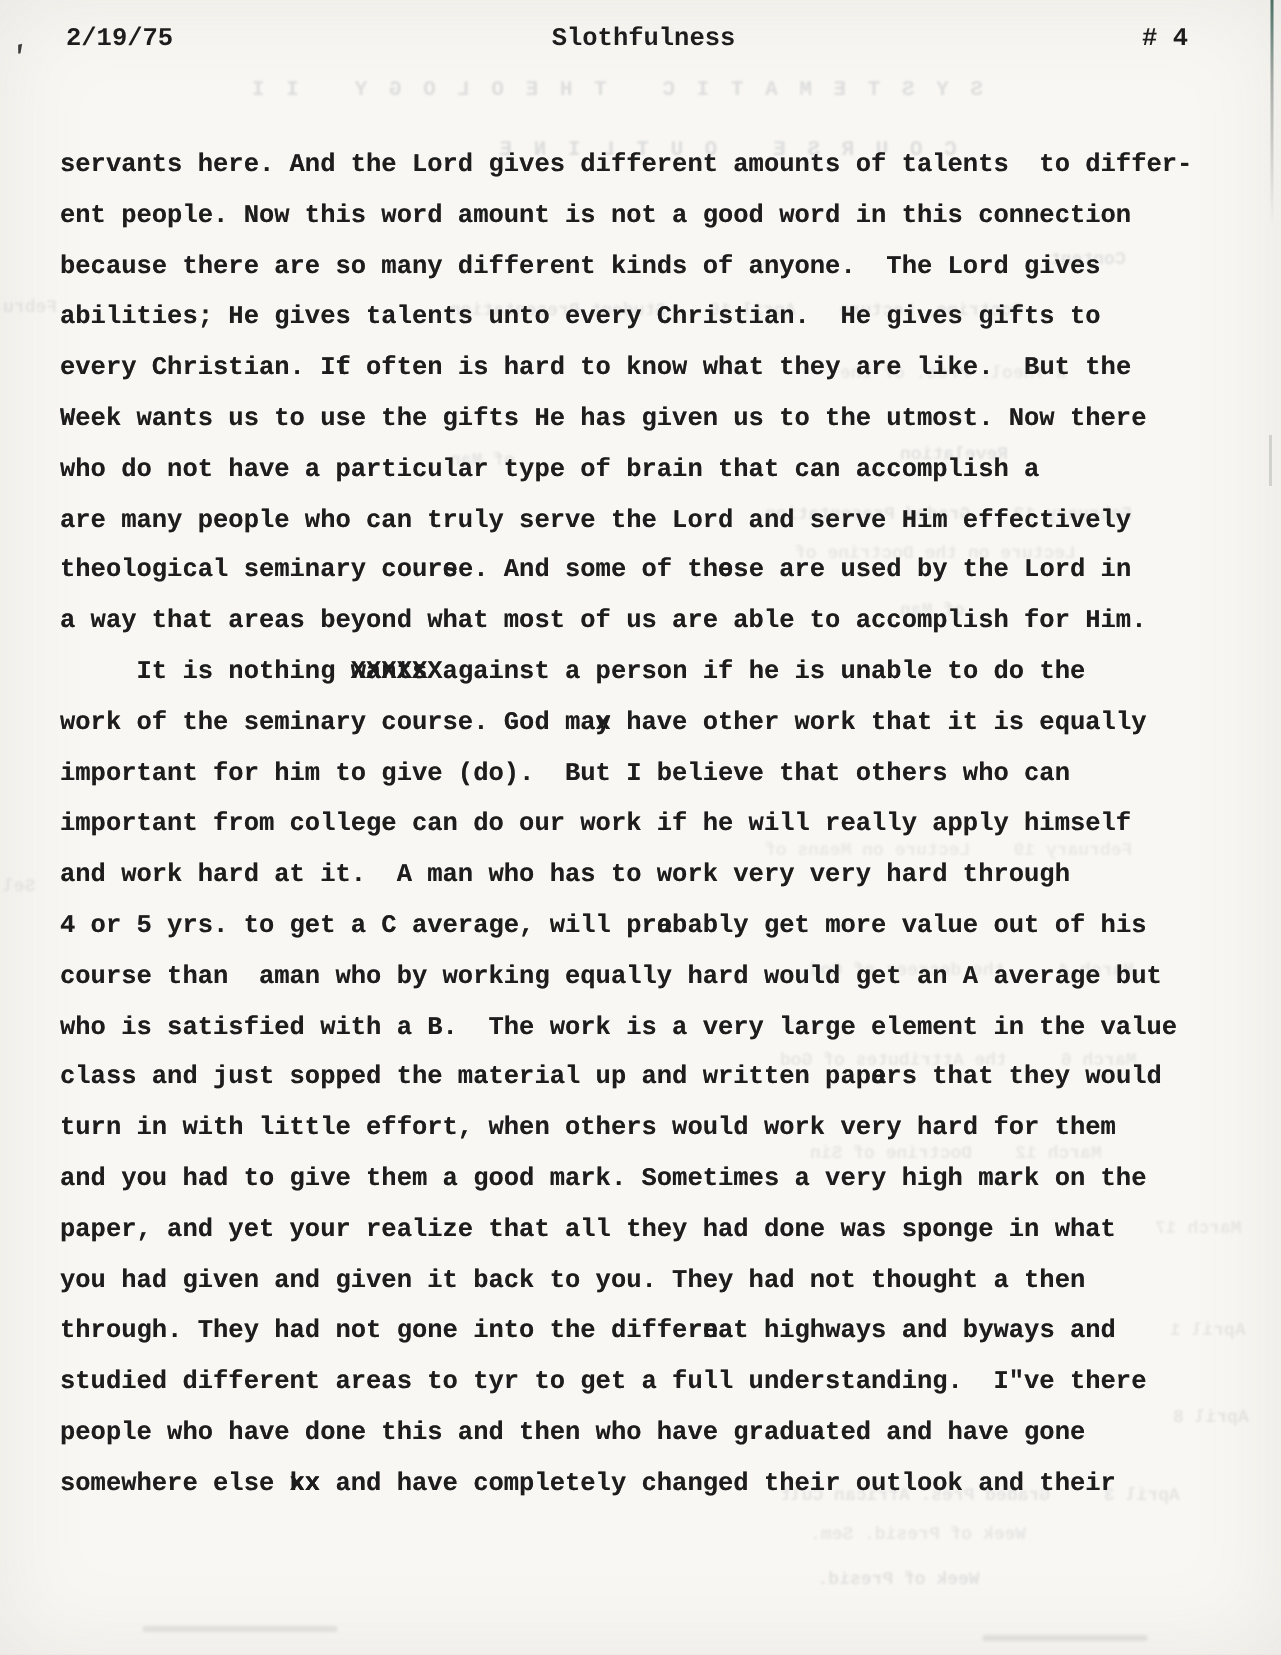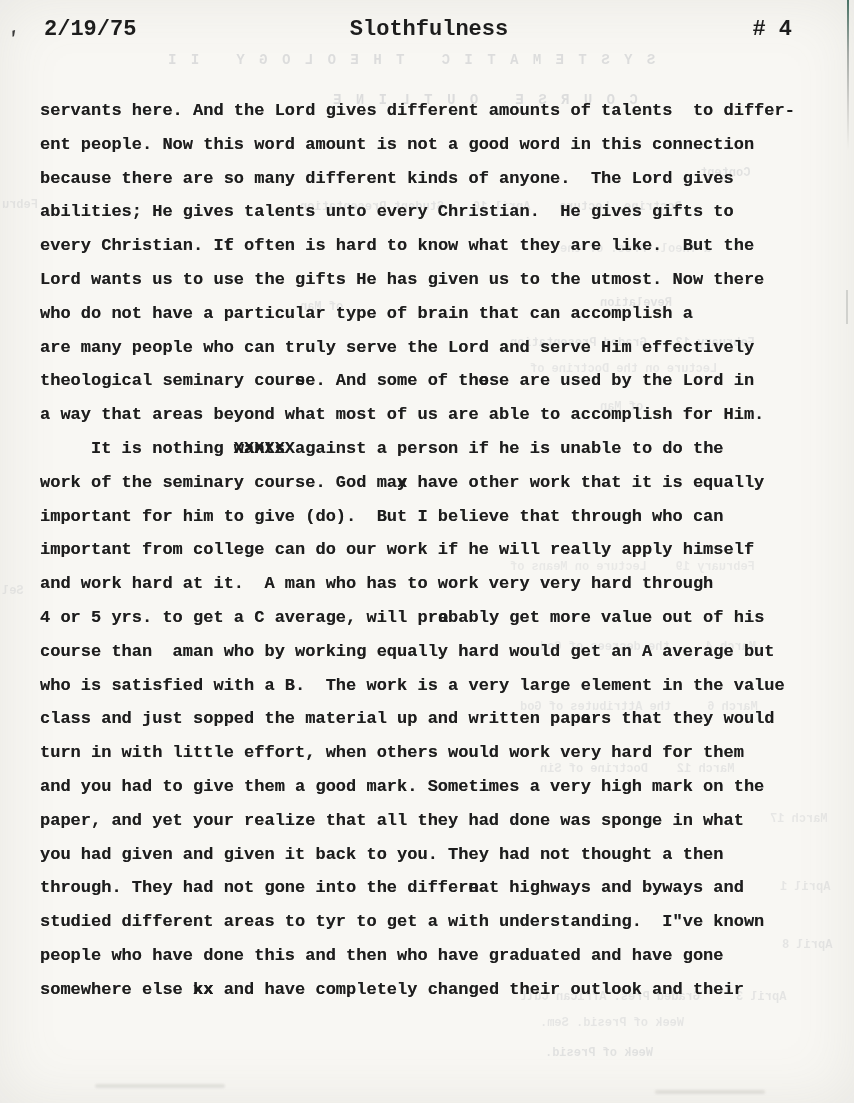--- a/index.html
+++ b/index.html
@@ -6,21 +6,21 @@
   .page{
     position:relative;
     width:854px;height:1103px;
     background:#f8f7f3;
     overflow:hidden;
     font-family:"Liberation Mono","DejaVu Sans Mono",monospace;
     color:#1d1d1d;
     box-shadow:inset 0 0 60px rgba(120,120,115,0.12);
   }
   
-  .hdr{position:absolute;top:17px;left:0;width:100%;height:24px;font-size:22px;font-weight:700;}
+  .hdr{position:absolute;top:17px;left:0;width:100%;height:24px;font-size:17px;font-weight:700;}
   .hdr .date{position:absolute;left:44px;top:0;white-space:pre;}
   .hdr .title{position:absolute;left:0;right:40px;top:0;text-align:center;padding-left:44px;}
   .hdr .pnum{position:absolute;right:62px;top:0;white-space:pre;}
   .stray{position:absolute;left:8px;top:18px;font-size:18px;font-weight:700;color:#3a3a3a;transform:rotate(-15deg);}
   
   .doc{
     position:absolute;left:40px;top:94px;width:790px;
     font-size:17px;font-weight:700;line-height:33.8px;
     text-shadow:0 0 0.4px rgba(20,20,20,0.55);
   }
@@ -83,40 +83,40 @@
     <span class="title">Slothfulness</span>
     <span class="pnum"># 4</span>
   </div>
 
   <div class="doc">
       <div class="line">servants here. And the Lord gives different amounts of talents  to differ-</div>
       <div class="line">ent people. Now this word amount is not a good word in this connection</div>
       <div class="line">because there are so many different kinds of anyone.  The Lord gives</div>
       <div class="line">abilities; He gives talents unto every Christian.  He gives gifts to</div>
       <div class="line">every Christian. I<span class="ov"><span>t</span><span class="o">f</span></span> often is hard to know what they are like.  But the</div>
-      <div class="line">Lord wants us to use the gifts He has given us to the utmost. Now there</div>
+      <div class="line">Week wants us to use the gifts He has given us to the utmost. Now there</div>
       <div class="line">who do not have a particular type of brain that can accomplish a</div>
       <div class="line">are many people who can truly serve the Lord and serve Him effectively</div>
       <div class="line">theological seminary cour<span class="ov"><span>s</span><span class="o">e</span></span>e. And some of th<span class="ov"><span>o</span><span class="o">e</span></span>se are used by the Lord in</div>
       <div class="line">a way that areas beyond what most of us are able to accomplish for Him.</div>
       <div class="line">     It is nothing <span class="ov"><span>wants</span><span class="o">XXXXXX</span></span> against a person if he is unable to do the</div>
       <div class="line">work of the seminary course. God ma<span class="ov"><span>y</span><span class="o">x</span></span> have other work that it is equally</div>
-      <div class="line">important for him to give (do).  But I believe that through who can</div>
+      <div class="line">important for him to give (do).  But I believe that others who can</div>
       <div class="line">important from college can do our work if he will really apply himself</div>
       <div class="line">and work hard at it.  A man who has to work very very hard through</div>
       <div class="line">4 or 5 yrs. to get a C average, will pr<span class="ov"><span>a</span><span class="o">o</span></span>bably get more value out of his</div>
       <div class="line">course than  aman who by working equally hard would get an A average but</div>
       <div class="line">who is satisfied with a B.  The work is a very large element in the value</div>
       <div class="line">class and just sopped the material up and written pap<span class="ov"><span>a</span><span class="o">e</span></span>rs that they would</div>
       <div class="line">turn in with little effort, when others would work very hard for them</div>
       <div class="line">and you had to give them a good mark. Sometimes a very high mark on the</div>
       <div class="line">paper, and yet your realize that all they had done was sponge in what</div>
       <div class="line">you had given and given it back to you. They had not thought a then</div>
       <div class="line">through. They had not gone into the differ<span class="ov"><span>n</span><span class="o">e</span></span>at highways and byways and</div>
-      <div class="line">studied different areas to tyr to get a with understanding.  I"ve known</div>
+      <div class="line">studied different areas to tyr to get a full understanding.  I"ve there</div>
       <div class="line">people who have done this and then who have graduated and have gone</div>
       <div class="line">somewhere else <span class="ov"><span>kx</span><span class="o">xx</span></span> and have completely changed their outlook and their</div>
     </div>
 
   <div class="edge-line"></div>
   <div class="edge-dot"></div>
   <div class="smudge-bl"></div>
   <div class="smudge-bc"></div>
 
 </div>

